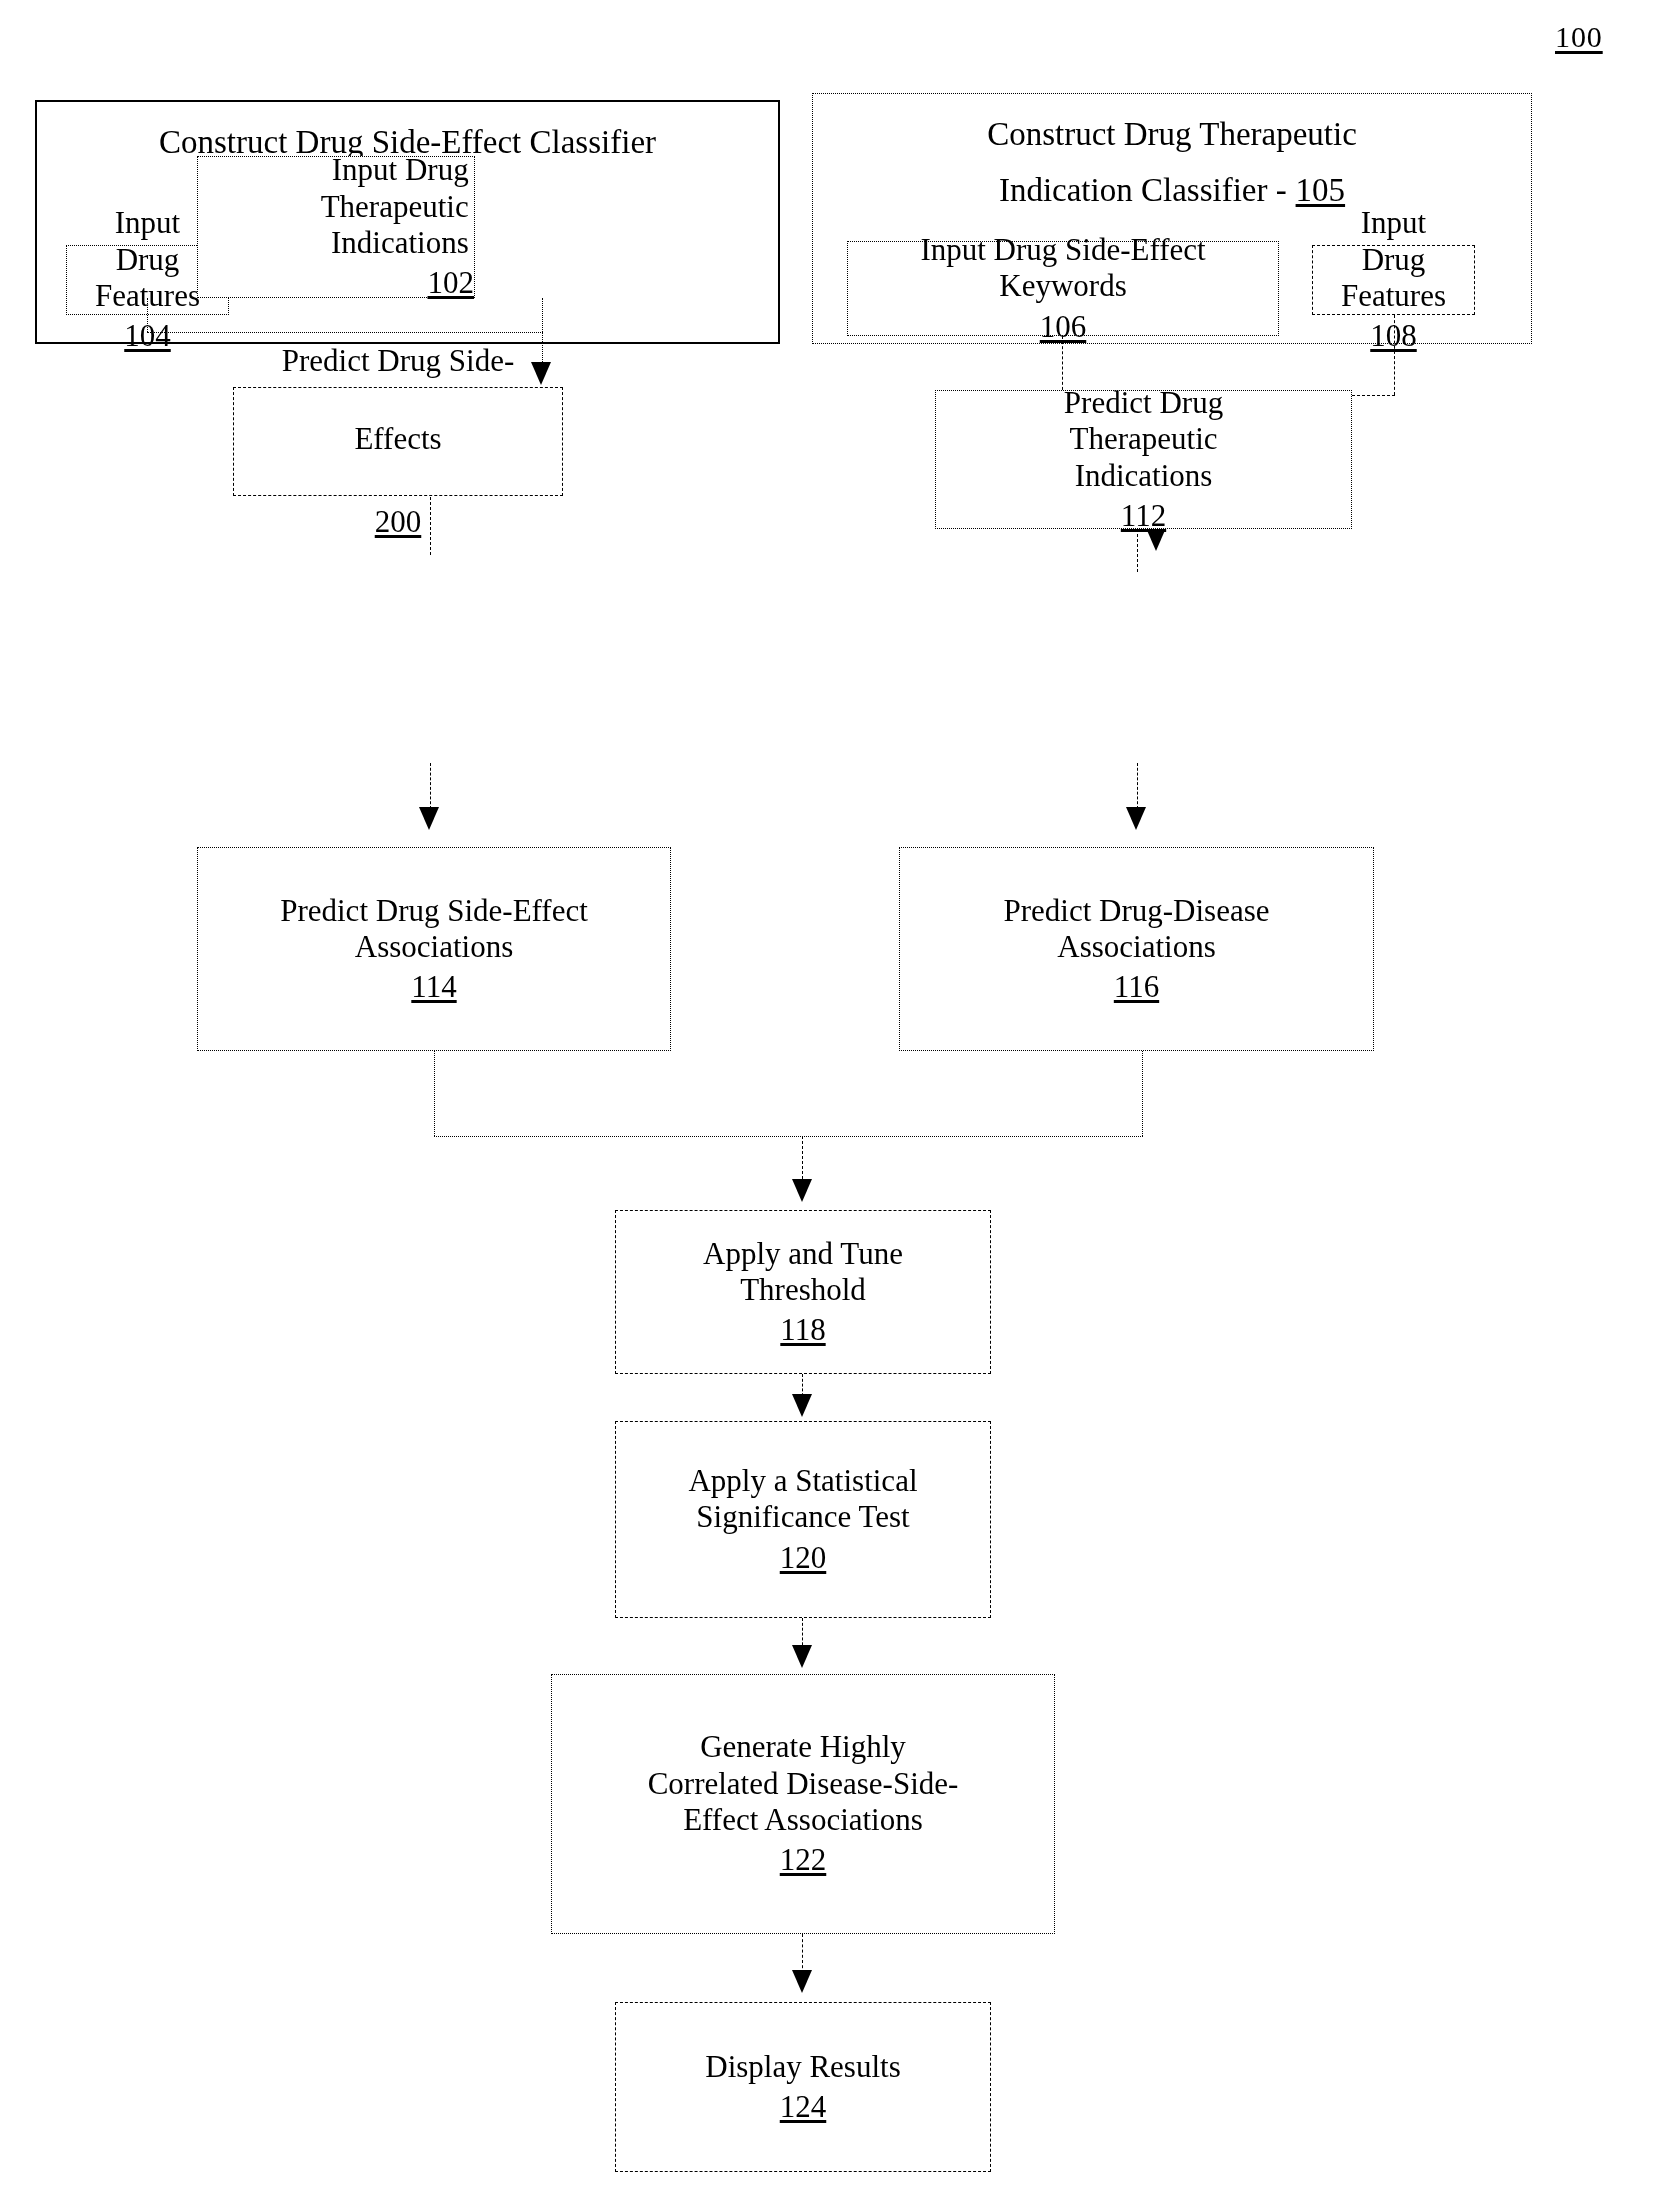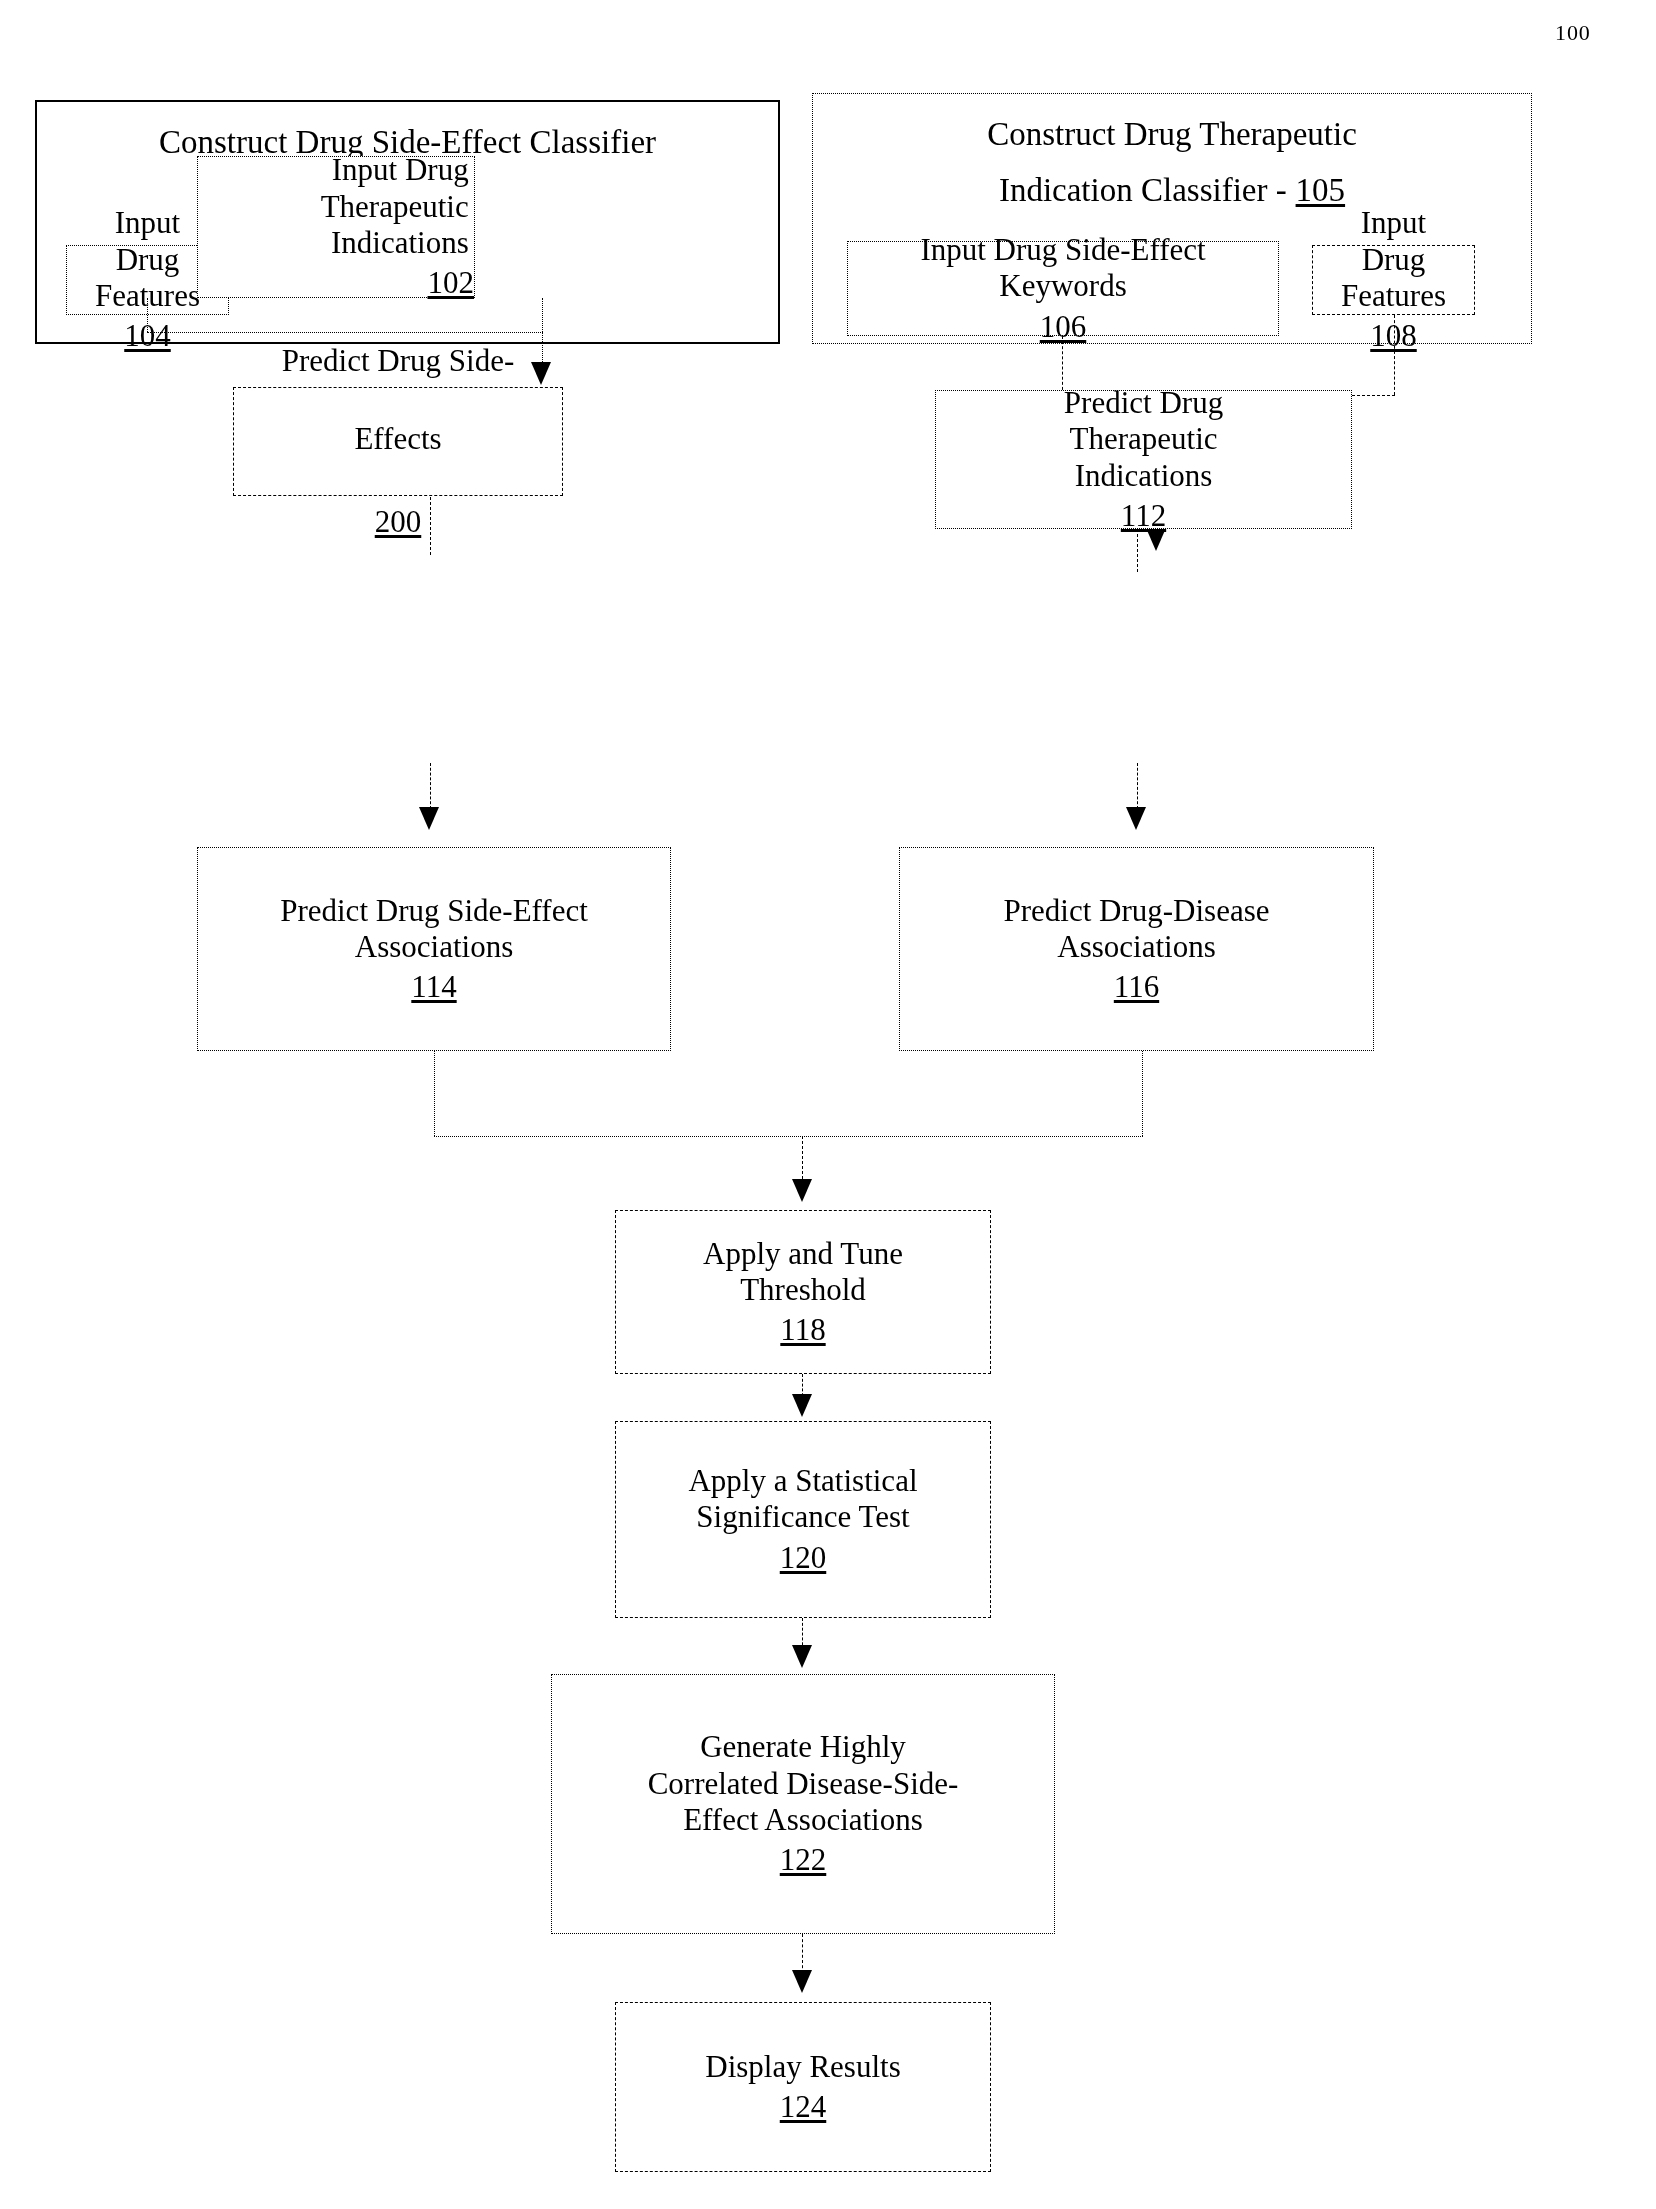--- a/index.html
+++ b/index.html
@@ -14,21 +14,22 @@
     height: 2210px;
     background: #ffffff;
     font-family: "Liberation Serif", "DejaVu Serif", serif;
     color: #000000;
     overflow: hidden;
   }
 
   
   .fig-num {
     position: absolute;
-    font-size: 22px;
+    font-size: 30px;
+    text-decoration: underline;
     text-underline-offset: 3.5px;
     letter-spacing: 0.9px;
   }
 
   
   .box {
     position: absolute;
     box-sizing: border-box;
     background: #ffffff;
     display: flex;

